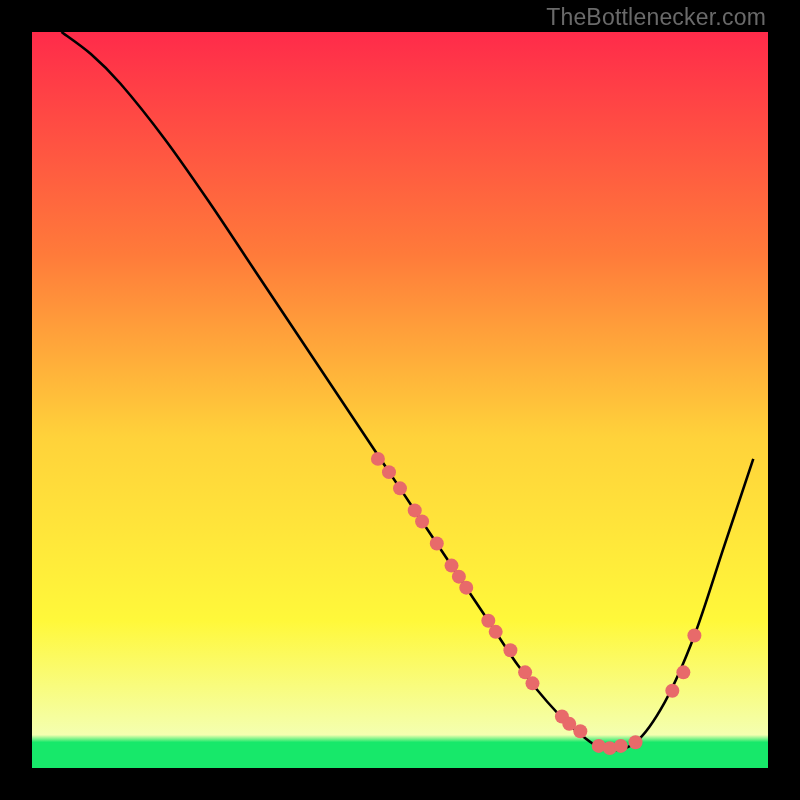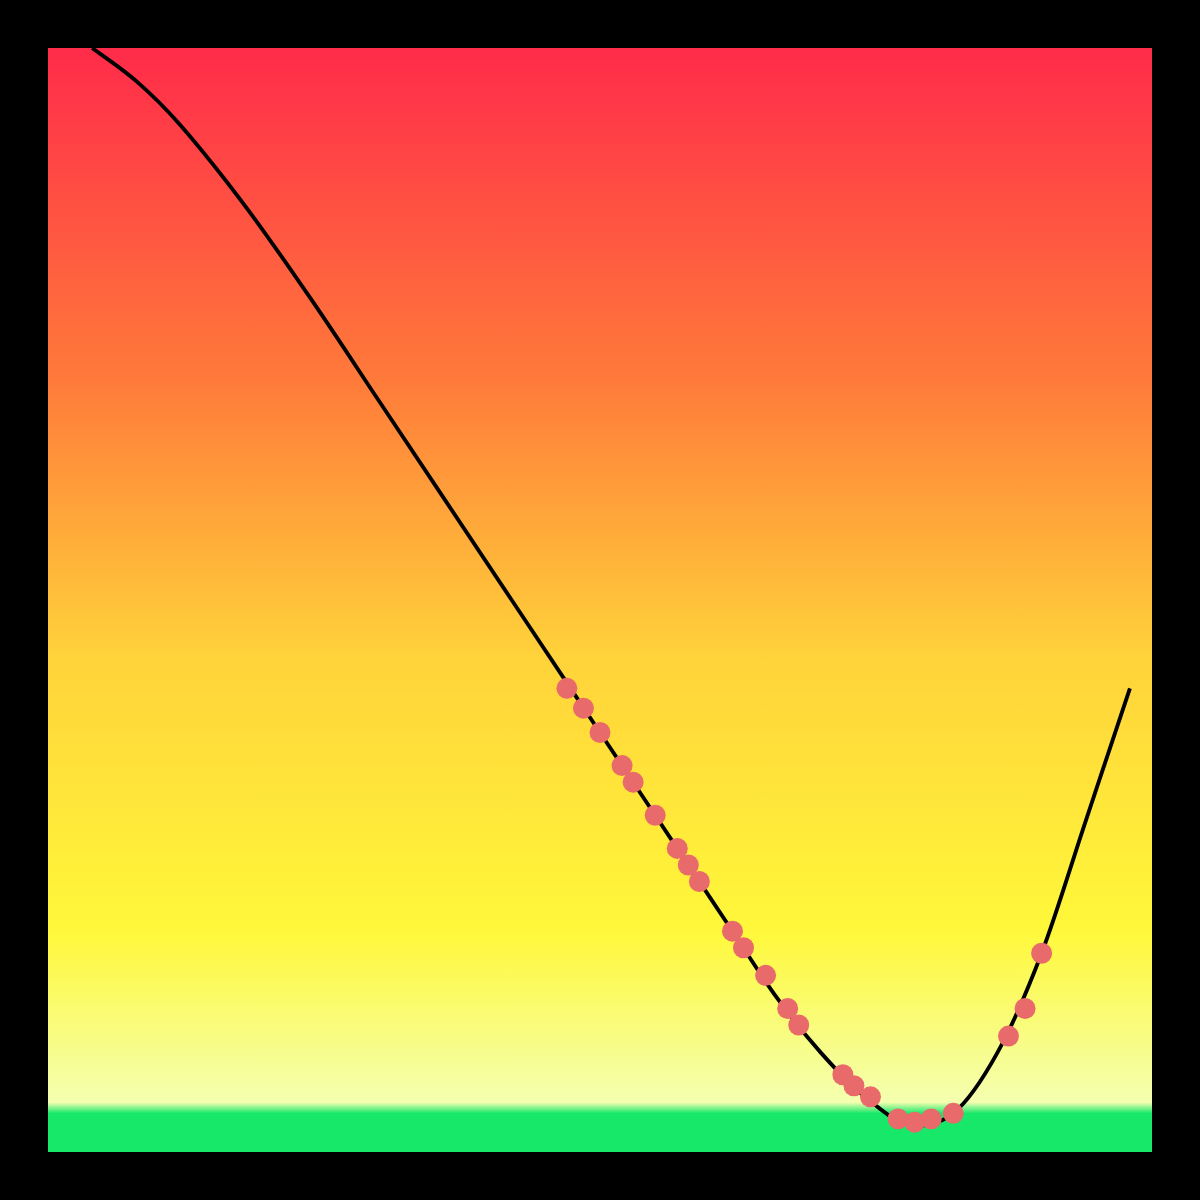--- a/index.html
+++ b/index.html
@@ -95,14 +95,15 @@
           <circle cx="80" cy="97" r="0.95" fill="#e86a6a"></circle>
           <circle cx="82" cy="96.5" r="0.95" fill="#e86a6a"></circle>
           <circle cx="87" cy="89.5" r="0.95" fill="#e86a6a"></circle>
           <circle cx="88.5" cy="87" r="0.95" fill="#e86a6a"></circle>
           <circle cx="90" cy="82" r="0.95" fill="#e86a6a"></circle>
         </g>
     </svg>
 
   </div>
 
+  <div class="watermark">TheBottlenecker.com</div>
 
 </div>
 
 </body></html>

